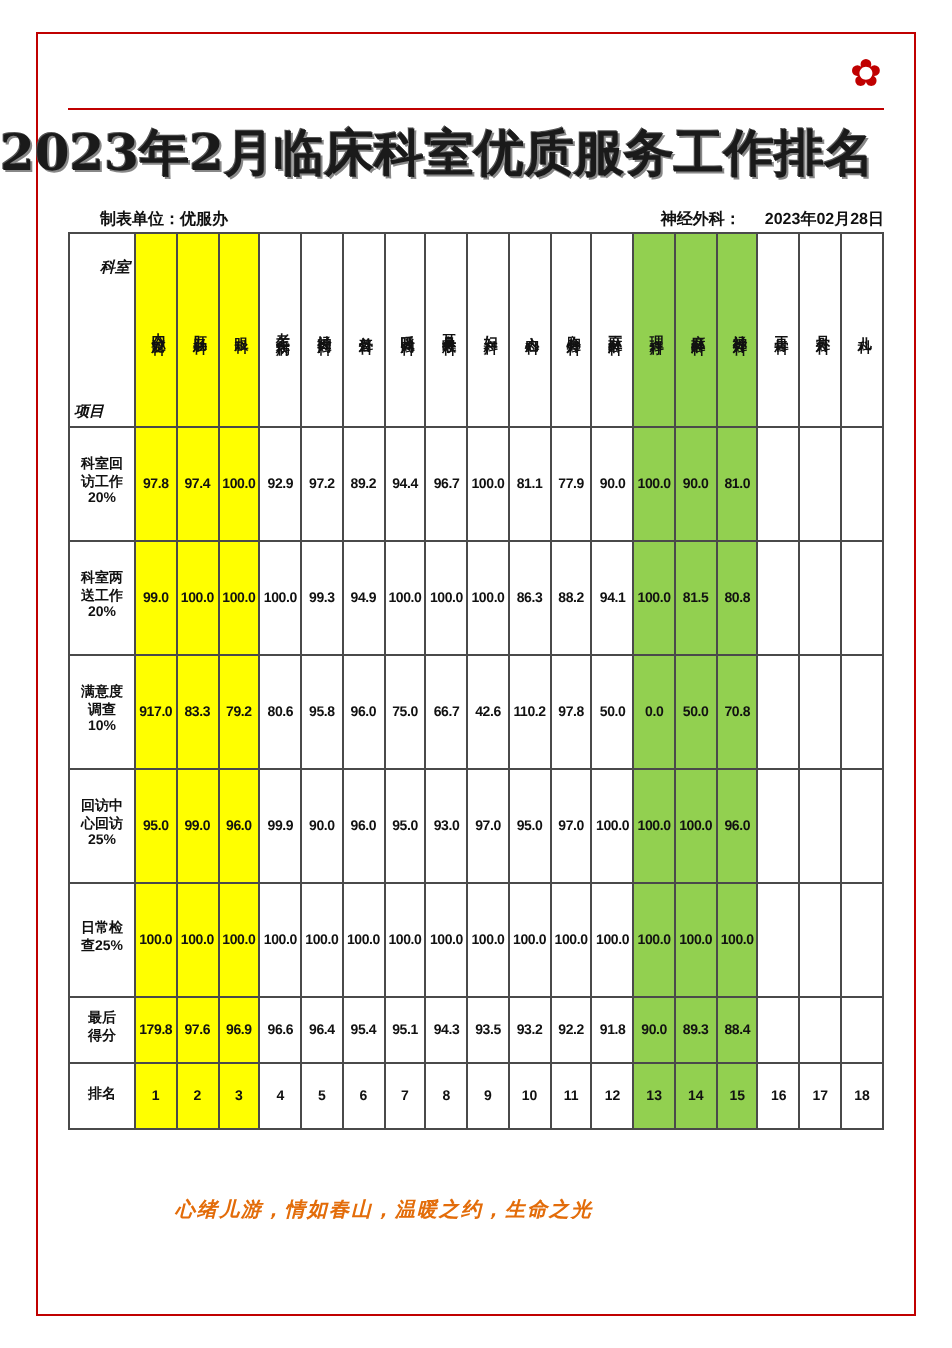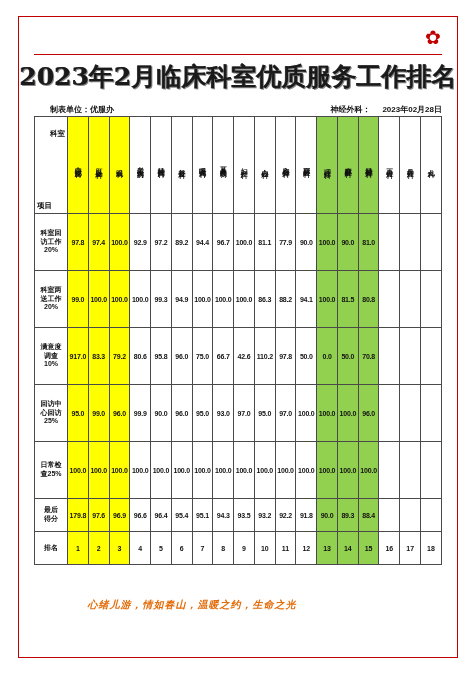--- a/index.html
+++ b/index.html
@@ -39,21 +39,21 @@
   .rule-top{
     position:absolute;
     left:34px;top:54px;
     width:408px;height:0;
     border-top:1px solid #c00000;
   }
 
   .title{
     position:absolute;
     left:0;top:60px;
-    width:476px;
+    width:392px;
     text-align:center;
     font-size:25px;
     font-weight:bold;
     color:#1a1a1a;
     font-family:"DejaVu Serif","Liberation Serif",serif;
     letter-spacing:0px;
     white-space:nowrap;
     text-shadow:1px 1px 0 #888, -0.5px -0.5px 0 #555;
   }
 
@@ -92,20 +92,21 @@
   td.corner{
     width:32px;
     height:96px;
     position:relative;
     background:
       linear-gradient(to bottom right,
         rgba(0,0,0,0) calc(50% - 0.5px),
         #4a4a4a calc(50% - 0.4px),
         #4a4a4a calc(50% + 0.4px),
         rgba(0,0,0,0) calc(50% + 0.5px));
+    font-style: italic;
   }
   td.corner .c-top{
     position:absolute;right:2px;top:12px;font-size:7.5px;font-weight:bold;
   }
   td.corner .c-bot{
     position:absolute;left:2px;bottom:2px;font-size:7.5px;font-weight:bold;
   }
   th.vhead{
     height:96px;
     font-size:8px;

